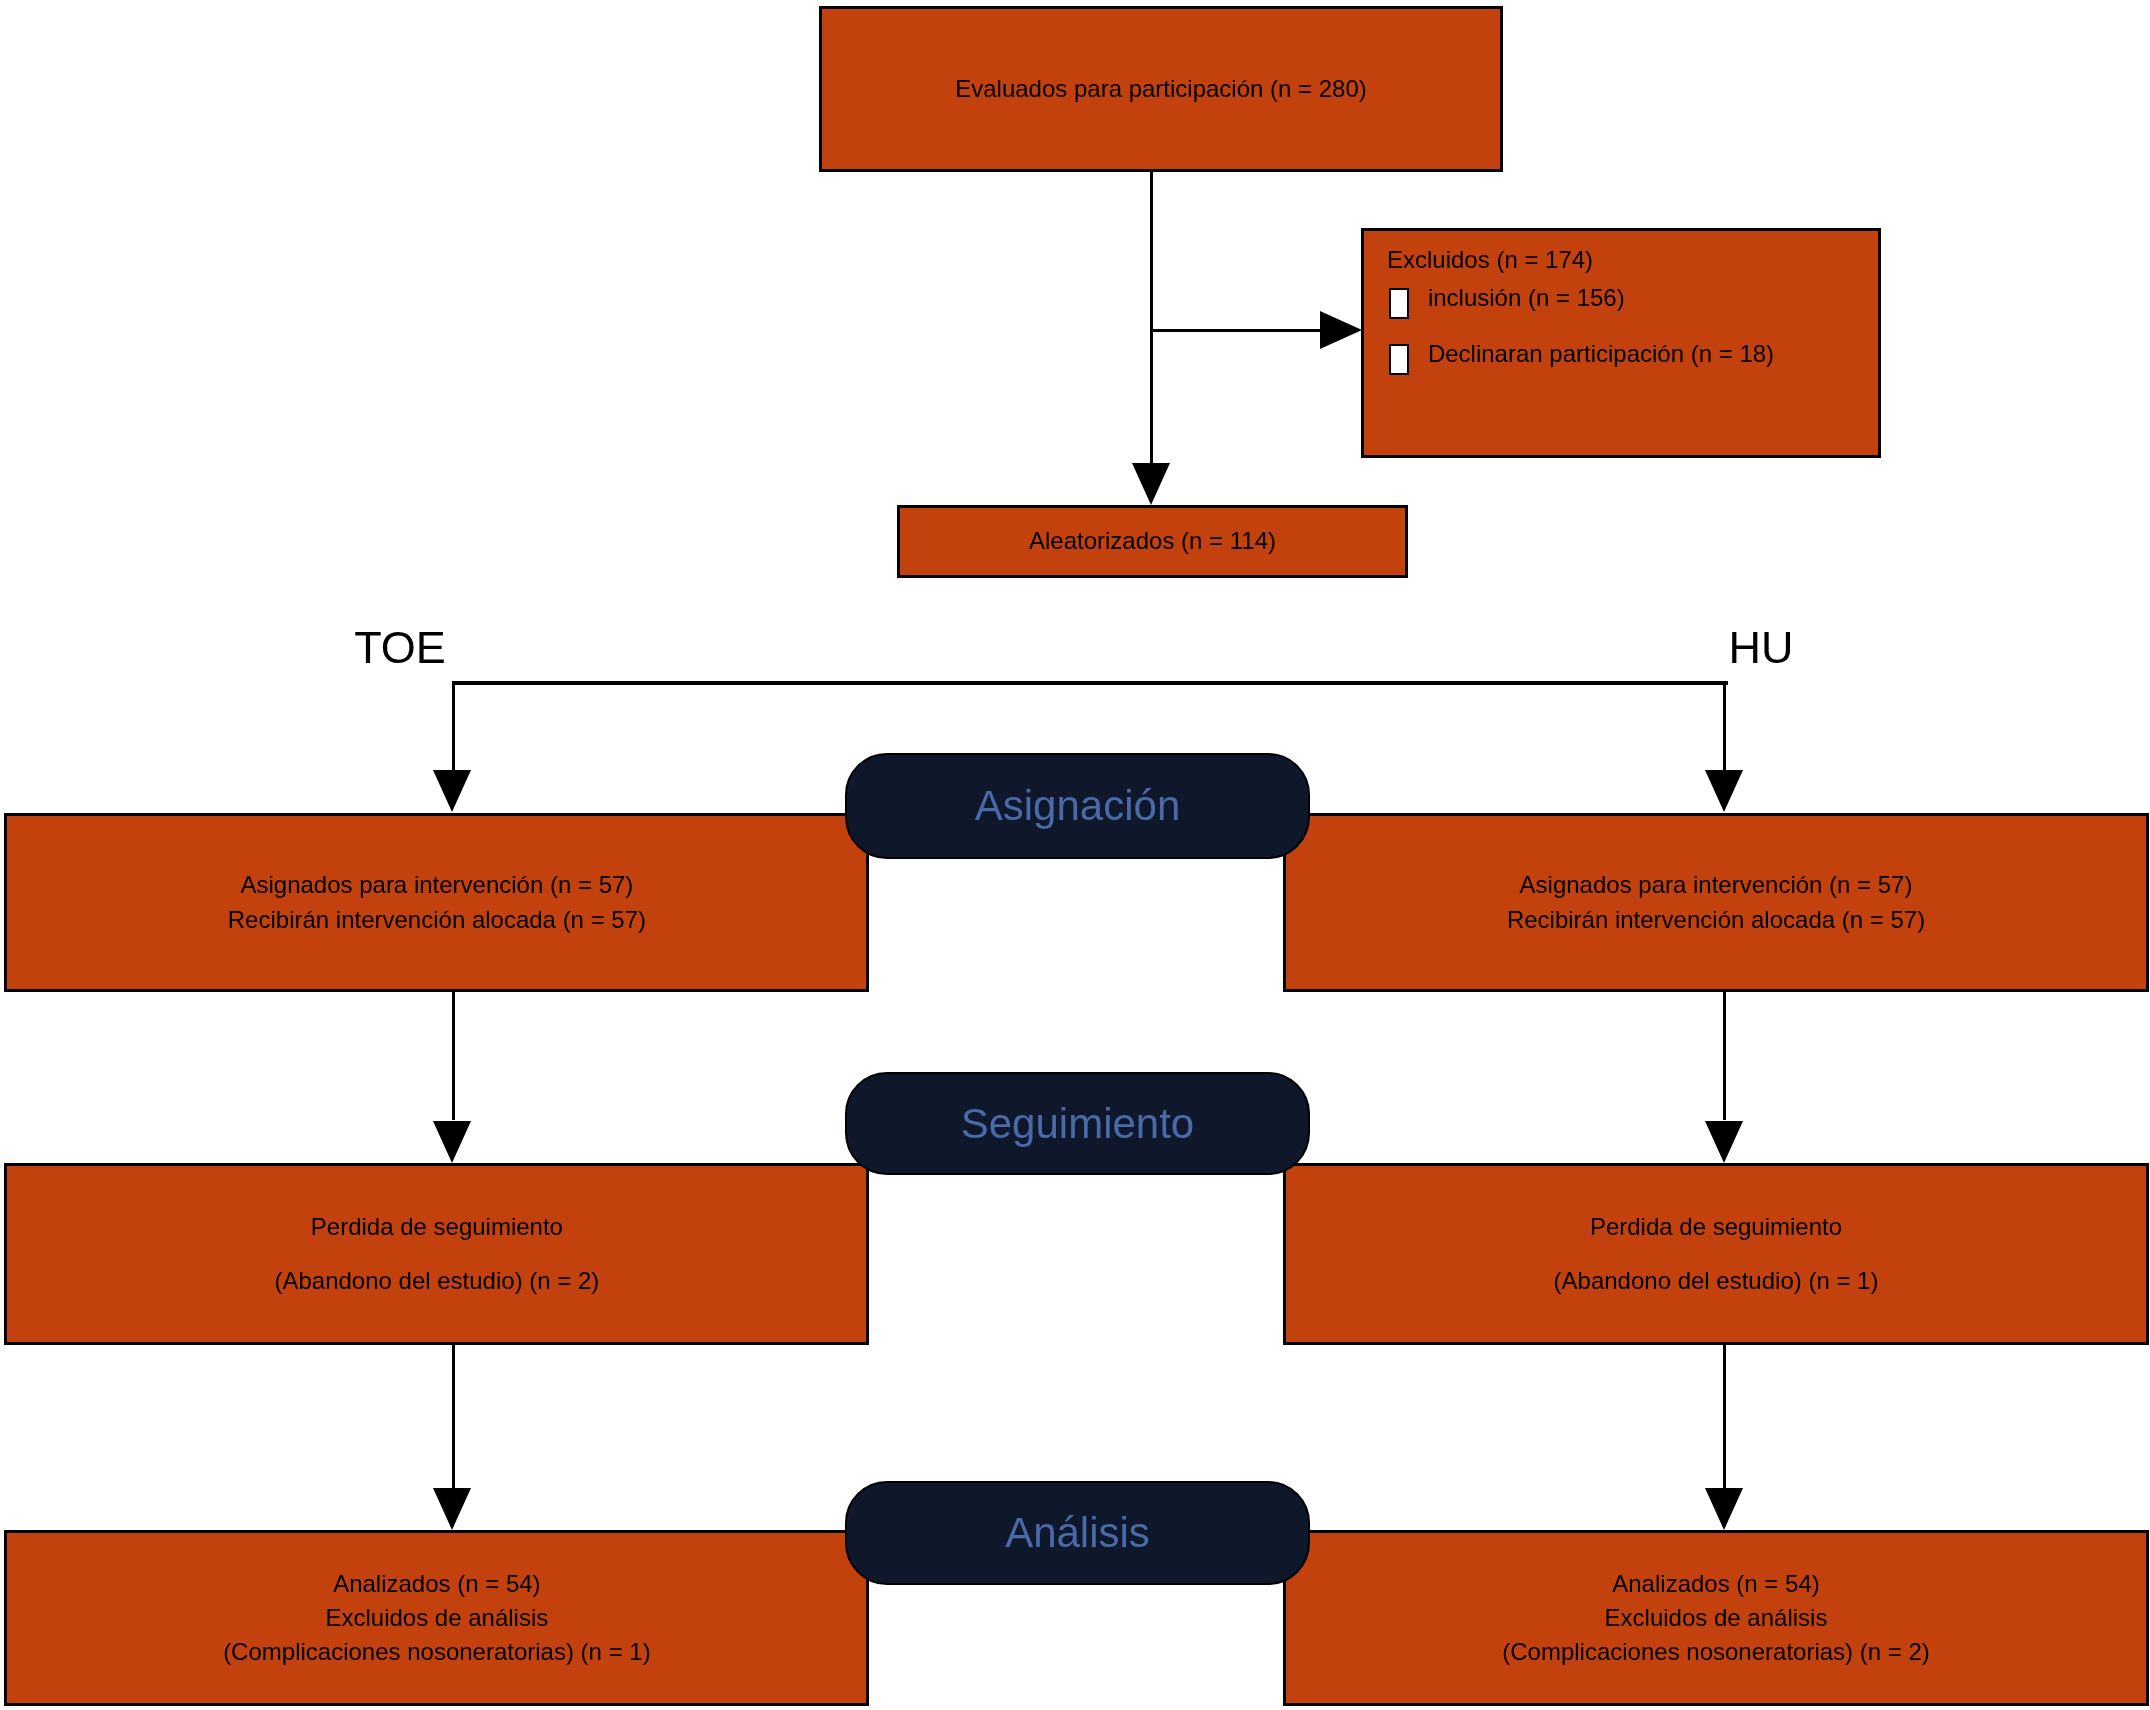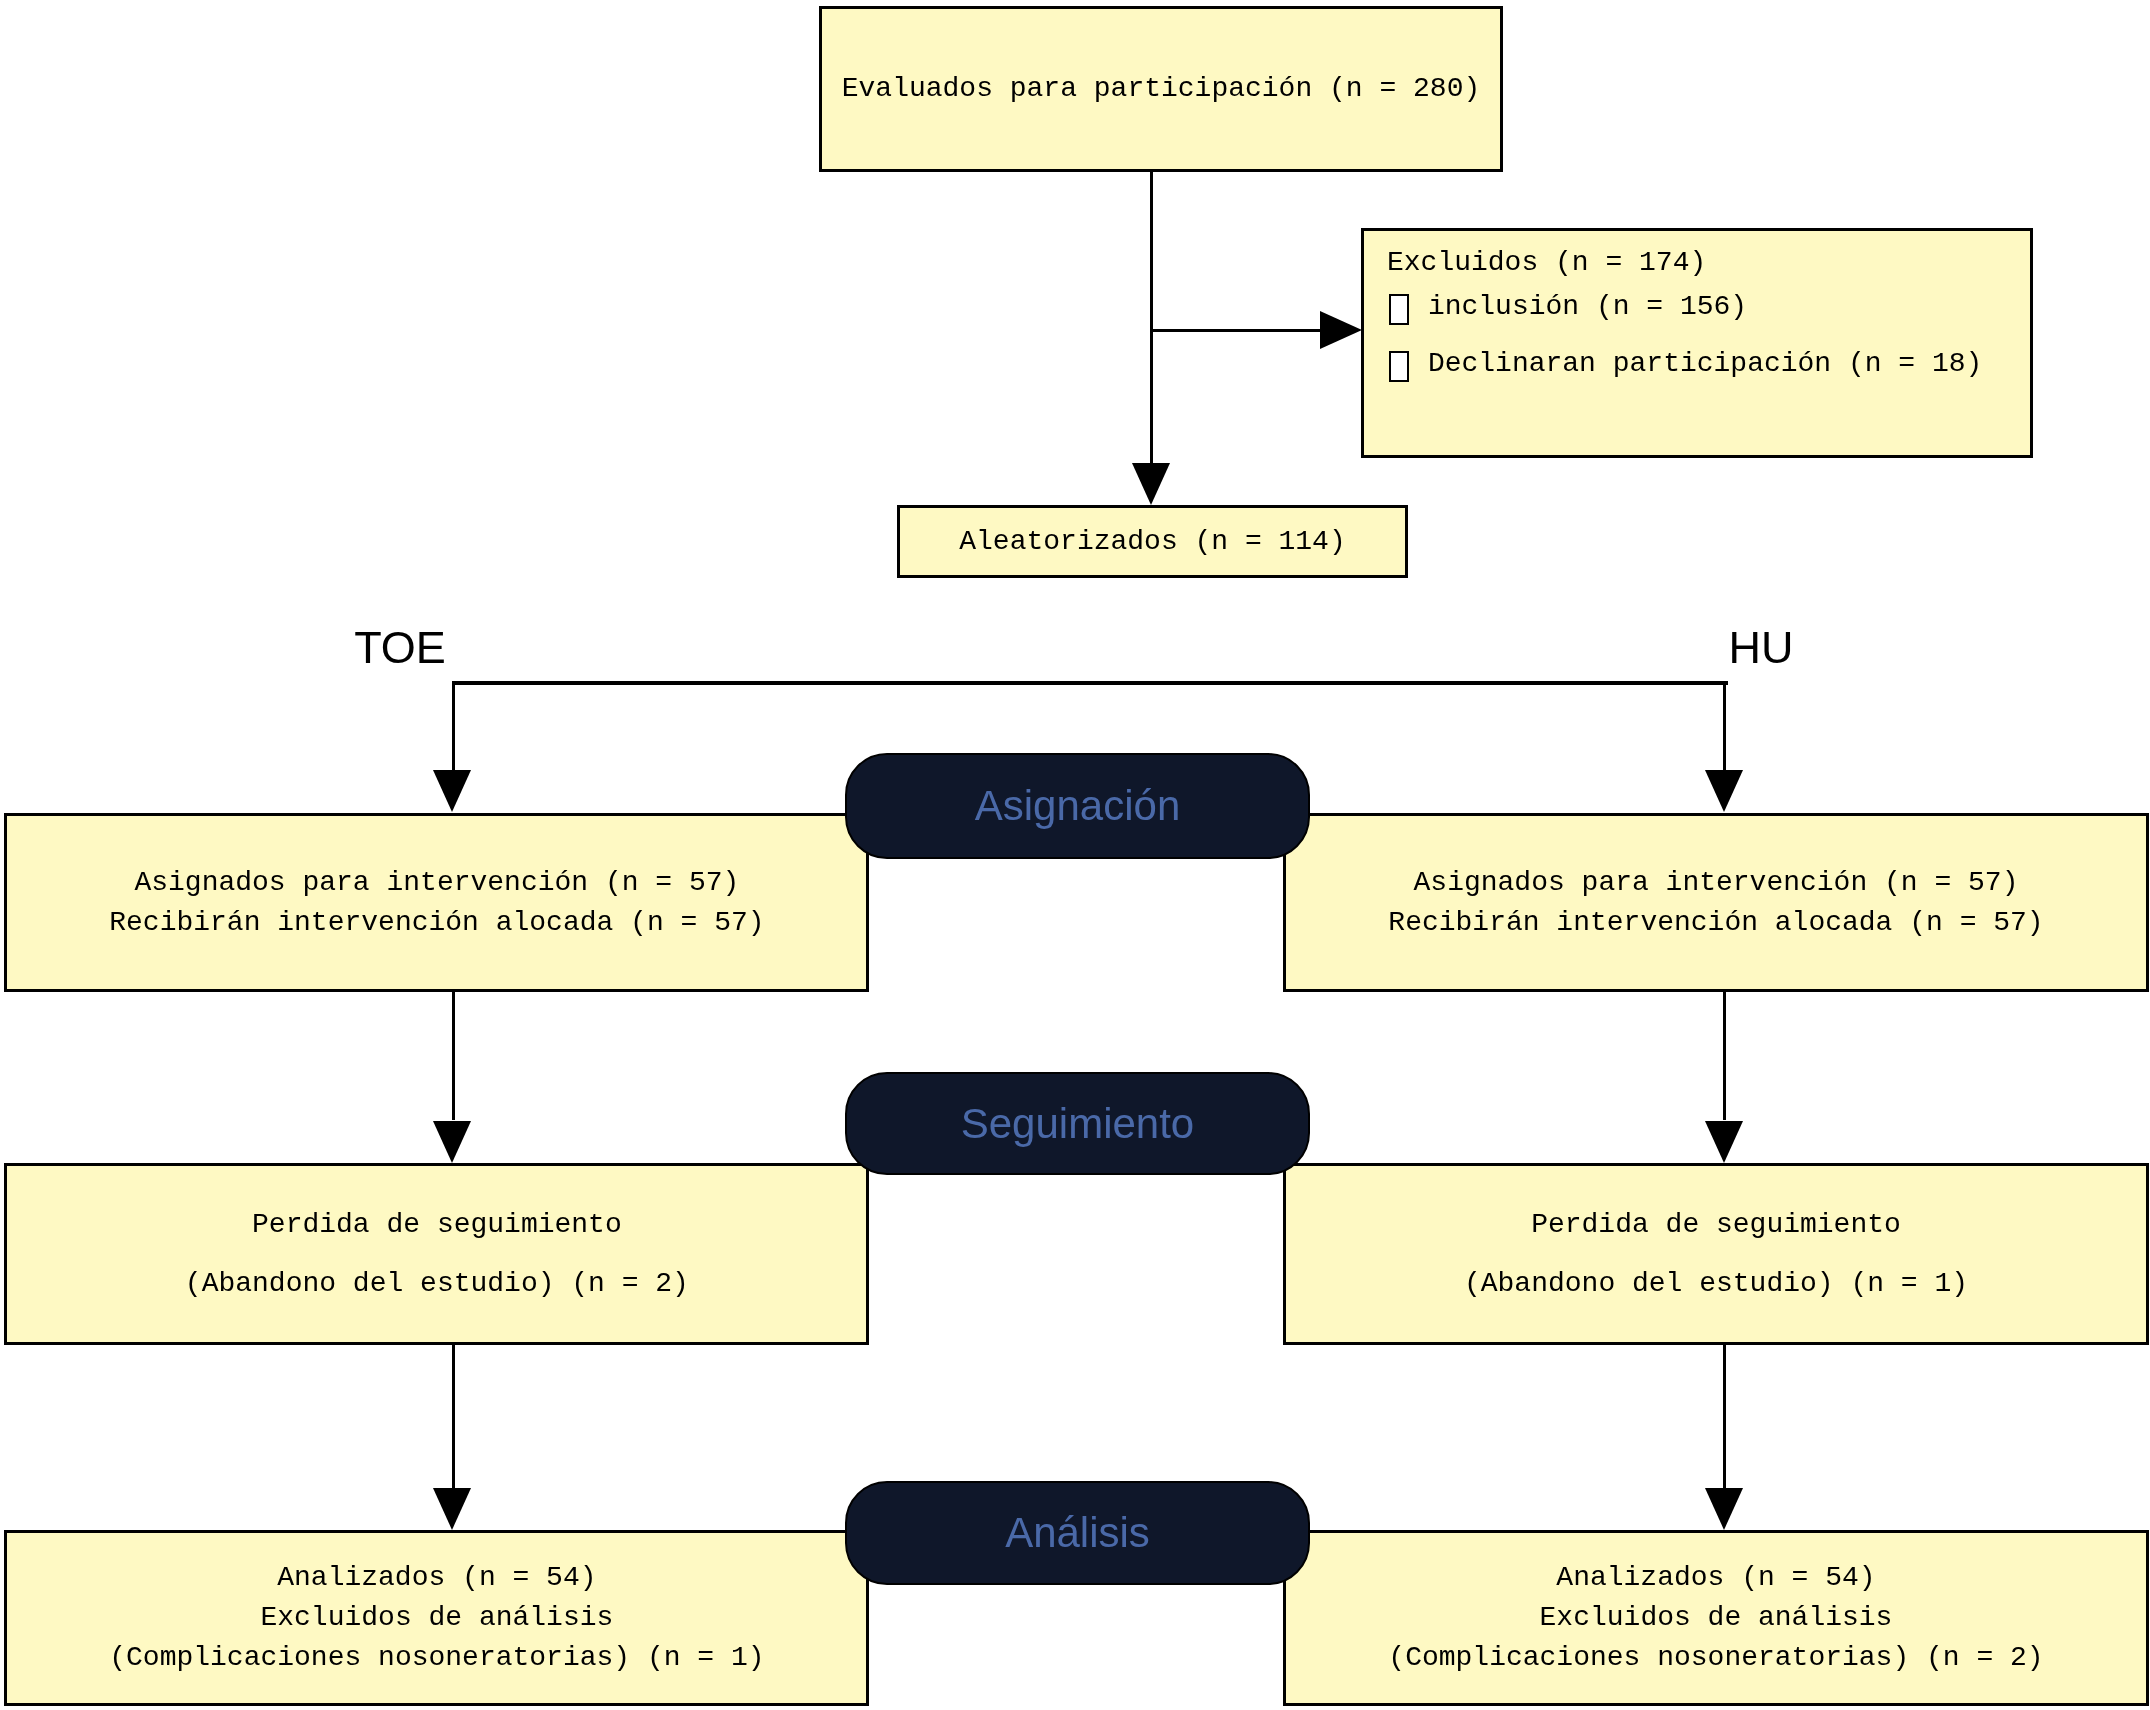--- a/index.html
+++ b/index.html
@@ -2,23 +2,23 @@
 <html style="font-size:11.7px"><head>
 <meta charset="utf-8">
 <style>
   html,body{margin:0;padding:0;background:#ffffff;}
   body{
     width:2151px;height:1711px;position:relative;overflow:hidden;
     font-family:"Liberation Sans","DejaVu Sans",sans-serif;color:#000;
   }
   .canvas{position:absolute;left:0;top:0;width:2151px;height:1711px;}
   .box{
-    position:absolute;box-sizing:border-box;background:#fef9c3;
+    position:absolute;box-sizing:border-box;background:#c2410c;
     border:3.6px solid #000;z-index:1;
-    font-size:28px;line-height:1.42;font-family:Liberation Mono, monospace;
+    font-size:24px;line-height:1.42;
   }
   .center-text{display:flex;align-items:center;justify-content:center;text-align:center;}
   .block-center{display:flex;align-items:center;justify-content:center;}
   .block-center .lines{text-align:center;}
   .stage{
     position:absolute;box-sizing:border-box;background:#0f172a;
     border:2.9px solid #000;border-radius:42px;z-index:5;
     display:flex;align-items:center;justify-content:center;
     font-size:42px;
   }
@@ -59,21 +59,21 @@
   <div class="box center-text" style="left:819px;top:5.8px;width:684px;height:166px;">
     <span>Evaluados para participación (n = 280)</span>
   </div>
 
   <div class="vline" style="left:1150px;top:171px;height:293px;"></div>
   <div class="arrow-down" style="left:1132px;top:463px;"></div>
 
   <div class="hline" style="left:1151px;top:329px;width:169px;"></div>
   <div class="arrow-right" style="left:1320px;top:311px;"></div>
 
-  <div class="box excluded" style="left:1361px;top:228px;width:672px;height:230px;">
+  <div class="box excluded" style="left:1361px;top:228px;width:520px;height:230px;">
     <div>Excluidos (n = 174)</div>
     <div class="ex-item">
       <span class="tofu"></span>
       <div class="ex-lines">
         <div>inclusión (n = 156)</div>
       </div>
     </div>
     <div class="ex-item second">
       <span class="tofu"></span>
       <div class="ex-lines">

